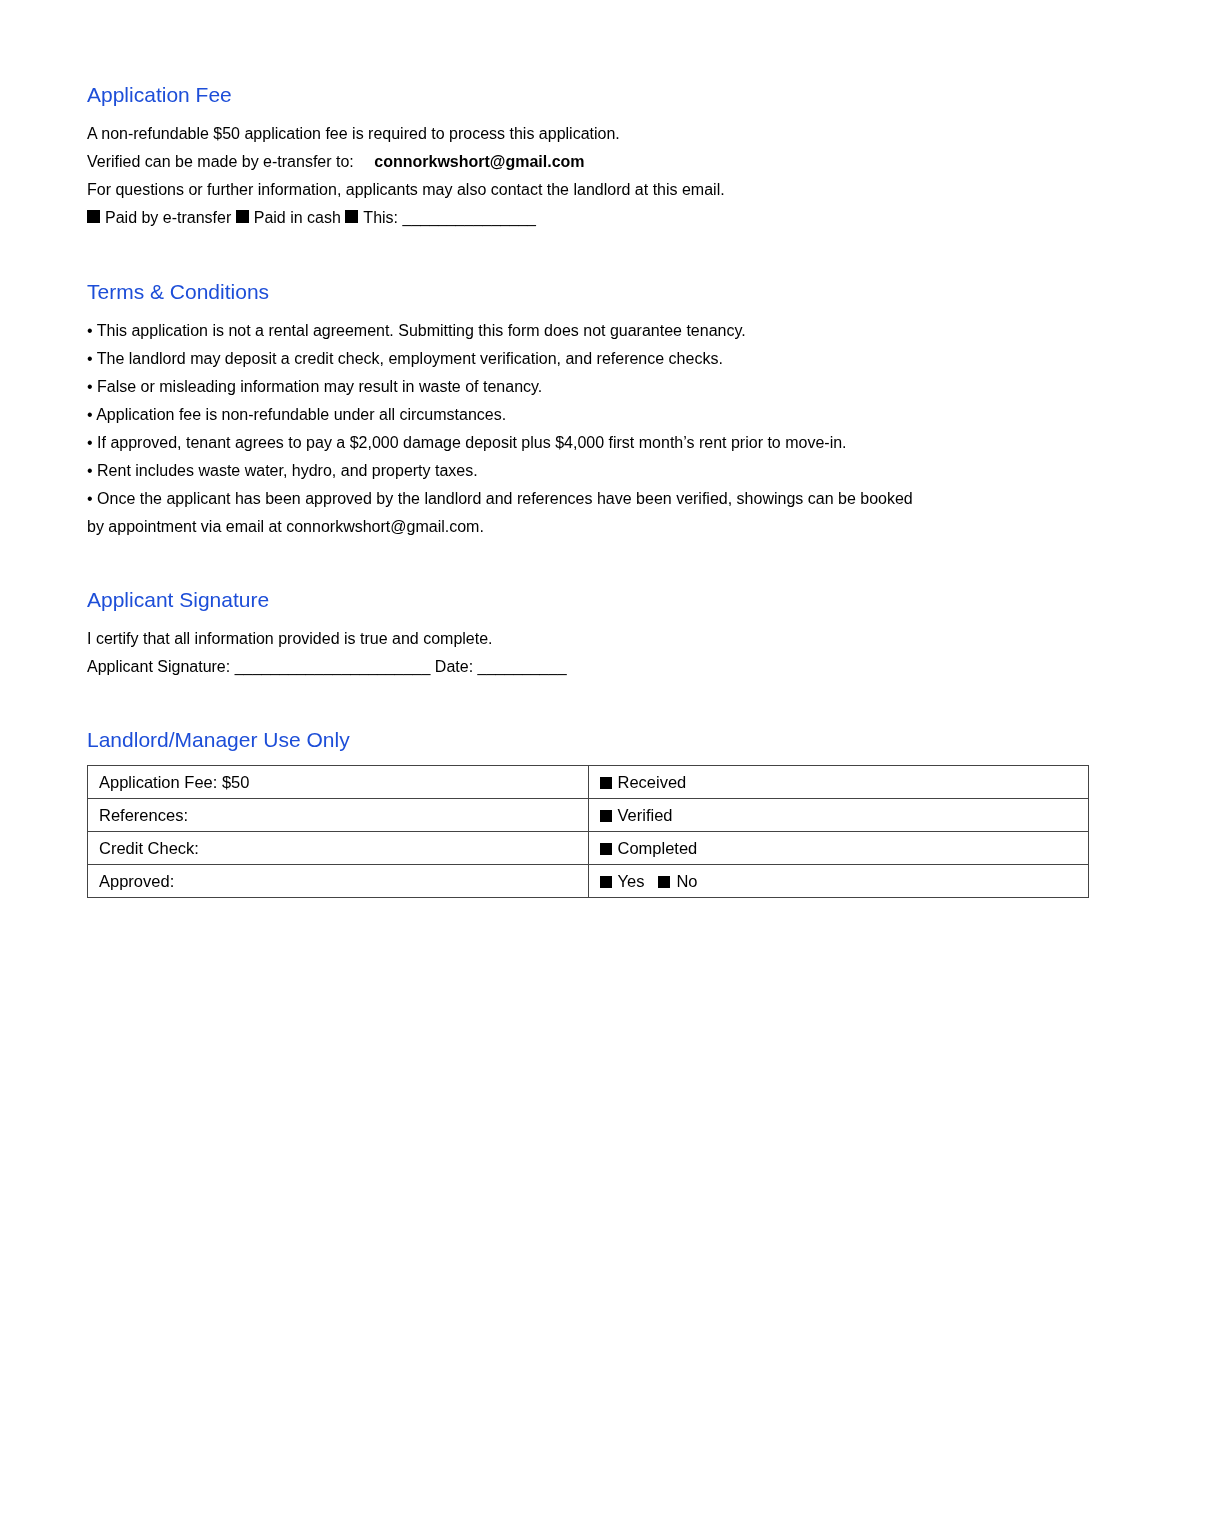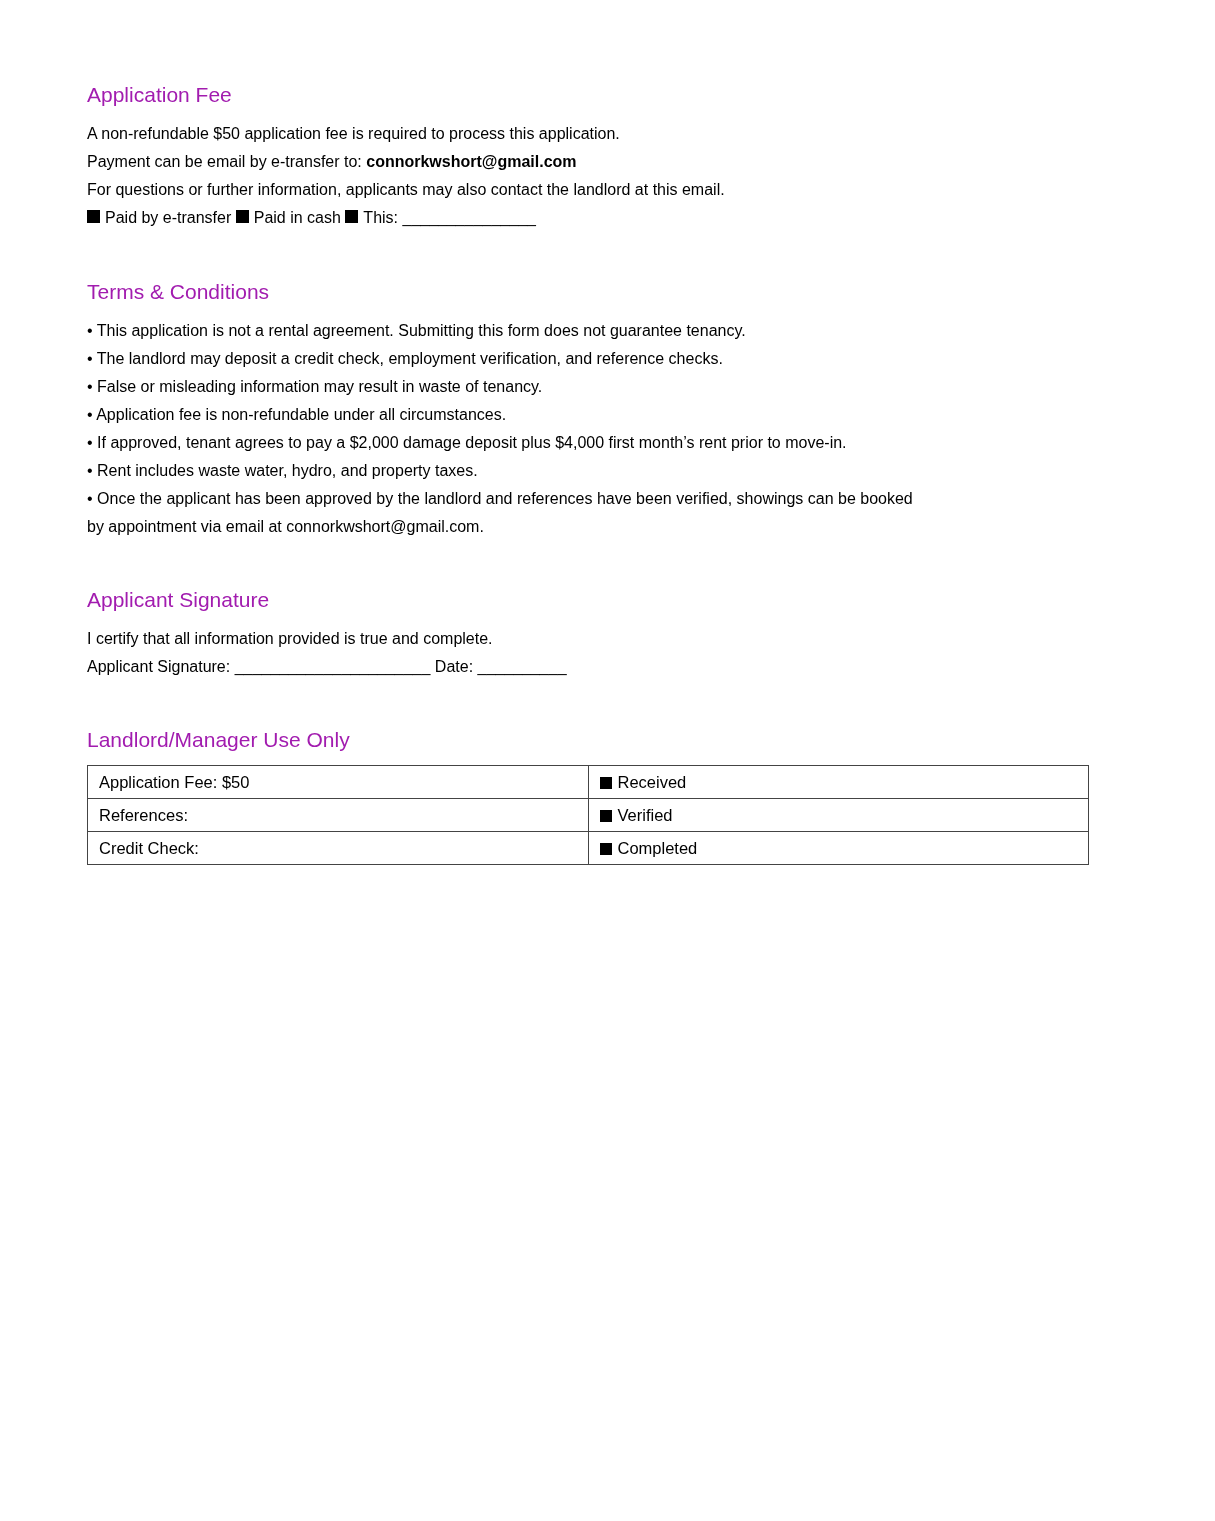--- a/index.html
+++ b/index.html
@@ -1,44 +1,44 @@
 <!DOCTYPE html>
 <html><head>
 <meta charset="utf-8">
 <style>
   html, body { margin: 0; padding: 0; background: #ffffff; }
   body {
     width: 1215px; height: 1521px; position: relative; overflow: hidden;
     font-family: "Liberation Sans", sans-serif; color: #000;
   }
   .page { position: absolute; left: 87px; top: 0; width: 1040px; }
-  .h { position: absolute; left: 0; font-size: 21px; color: #a21caf; white-space: nowrap; }
+  .h { position: absolute; left: 0; font-size: 21px; color: #1d4ed8; white-space: nowrap; }
   .line { position: absolute; left: 0; font-size: 16px; line-height: 28px; white-space: nowrap; }
-  .b { font-weight: bold; }
+  .b { font-weight: bold; margin-left: 16px; }
   .sq { display: inline-block; width: 13px; height: 13px; background: #000; vertical-align: 0px; margin-right: 5px; }
   table.lm {
     position: absolute; left: 0; top: 765px; width: 1002px;
     border-collapse: collapse; font-size: 16.5px;
   }
   table.lm td {
     border: 1px solid #444; height: 32px; padding: 0 0 0 11px; vertical-align: middle;
     width: 50%;
     margin-top: 28px;
   }
   .sq2 { display: inline-block; width: 12px; height: 12px; background: #000; margin-right: 6px; vertical-align: -1px; }
   .gap { display: inline-block; width: 14px; }
 </style>
 </head>
 <body>
 
 <div class="page">
 
   <div class="h" style="top:83px">Application Fee</div>
   <div class="line" style="top:120px">A non-refundable $50 application fee is required to process this application.</div>
-  <div class="line" style="top:148px"><span>Payment can be email by e-transfer to: </span><span class="b">connorkwshort@gmail.com</span></div>
+  <div class="line" style="top:148px"><span>Verified can be made by e-transfer to: </span><span class="b">connorkwshort@gmail.com</span></div>
   <div class="line" style="top:176px">For questions or further information, applicants may also contact the landlord at this email.</div>
   <div class="line" style="top:204px">
     <span class="sq"></span><span>Paid by e-transfer</span>
     <span class="sq"></span><span>Paid in cash</span>
     <span class="sq"></span><span>This: _______________</span>
   </div>
 
   <div class="h" style="top:280px">Terms &amp; Conditions</div>
   <div class="line" style="top:317px">• This application is not a rental agreement. Submitting this form does not guarantee tenancy.</div>
   <div class="line" style="top:345px">• The landlord may deposit a credit check, employment verification, and reference checks.</div>
@@ -62,15 +62,19 @@
       <td><span class="sq2"></span><span>Received</span></td>
     </tr>
     <tr>
       <td>References:</td>
       <td><span class="sq2"></span><span>Verified</span></td>
     </tr>
     <tr>
       <td>Credit Check:</td>
       <td><span class="sq2"></span><span>Completed</span></td>
     </tr>
+    <tr>
+      <td>Approved:</td>
+      <td><span class="sq2"></span><span>Yes</span><span class="gap"></span><span class="sq2"></span><span>No</span></td>
+    </tr>
   </tbody>
     </table>
 </div>
 
 </body></html>

